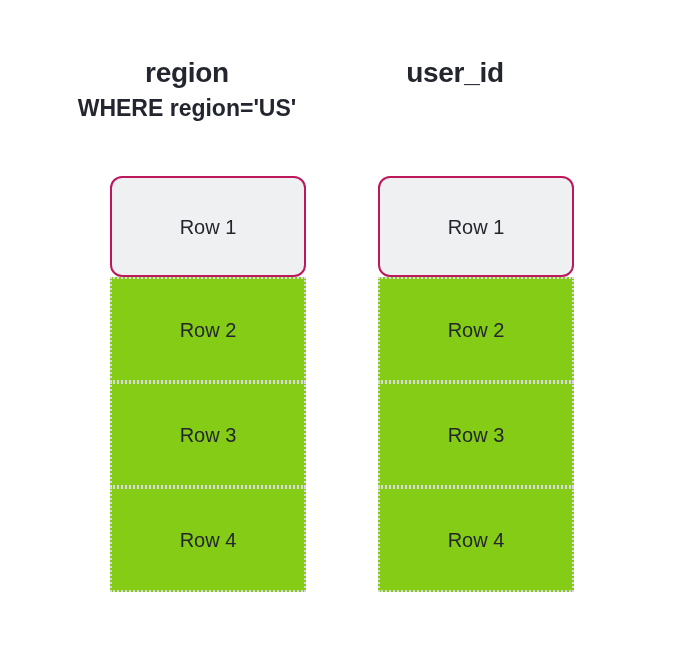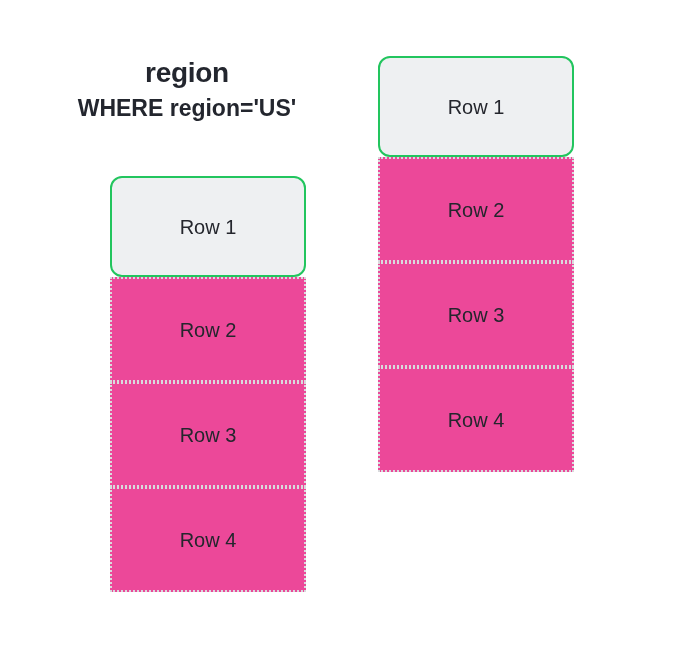--- a/index.html
+++ b/index.html
@@ -68,27 +68,27 @@
   }
   .row-box {
     height: 105px;
     box-sizing: border-box;
     display: flex;
     align-items: center;
     justify-content: center;
     font-size: 20px;
     font-weight: normal;
     color: #24262d;
-    background: #ec4899;
+    background: #84cc16;
     border: 2px dotted #d9dadd;
     margin-top: 0;
   }
   .row-box.highlight {
     background: #eef0f2;
-    border: 2px solid #22c55e;
+    border: 2px solid #be185d;
     border-radius: 12px;
     height: 101px;
   }
   .row-label {
     line-height: 24px;
   }
 </style>
 </head>
 <body>
 
@@ -109,20 +109,24 @@
       <div class="row-box">
         <span class="row-label">Row 3</span>
       </div>
       <div class="row-box">
         <span class="row-label">Row 4</span>
       </div>
     </div>
   </div>
 
   <div class="column">
+    <div class="col-head">
+      <div class="col-title">user_id</div>
+      <div class="col-subtitle"></div>
+    </div>
     <div class="rows">
       <div class="row-box highlight">
         <span class="row-label">Row 1</span>
       </div>
       <div class="row-box">
         <span class="row-label">Row 2</span>
       </div>
       <div class="row-box">
         <span class="row-label">Row 3</span>
       </div>

